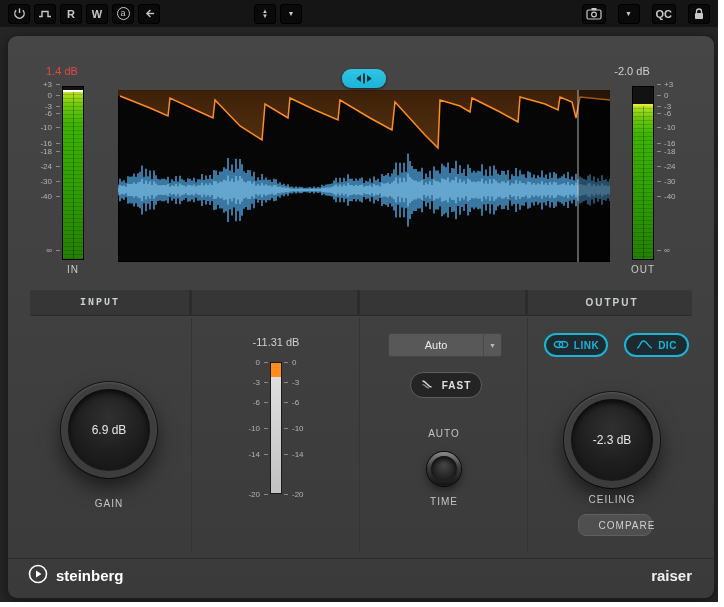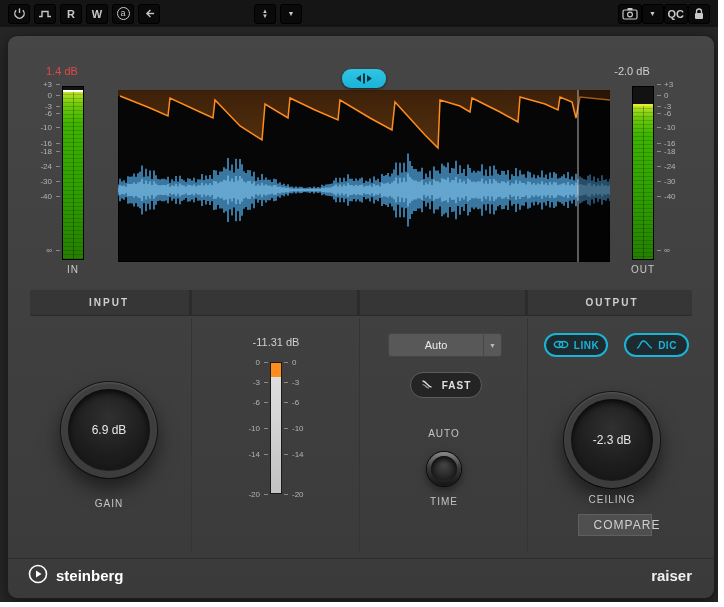--- a/index.html
+++ b/index.html
@@ -11,21 +11,21 @@
   .toolbar{ display:flex; align-items:center; height:27px; background:#151515; padding:0 8px; gap:4px; }
   .tbtn{ height:20px; min-width:22px; padding:0 3px; background:#0a0a0a; border:1px solid #000;
          border-radius:3px; display:flex; align-items:center; justify-content:center; gap:1px;
          color:#c8c8c8; font-size:11px; font-weight:700; cursor:default; }
   .tbtn svg{ display:block; }
   .a-circle{ width:13px; height:13px; border:1px solid #c8c8c8; border-radius:50%;
              font-size:9px; font-weight:400; line-height:11px; text-align:center; color:#c8c8c8; }
   .updown{ display:flex; flex-direction:column; line-height:5px; font-size:6px; color:#c8c8c8; }
   .dd-glyph{ font-size:7px; color:#c8c8c8; }
   .spacer{ width:86px; }
-  .tb-right{ margin-left:auto; display:flex; gap:0; }
+  .tb-right{ margin-left:auto; display:flex; gap:12px; }
 
   
   .win{ position:absolute; left:8px; top:36px; width:706px; height:562px;
         background:linear-gradient(180deg,#464646,#3a3a3a); border-radius:9px;
         box-shadow:0 0 0 1px #1d1d1d, 0 4px 14px rgba(0,0,0,.5); }
 
   .readout{ position:absolute; font-size:11px; text-align:center; color:#d0d0d0; }
   .readout.red{ color:var(--red); }
 
   .meter-well{ position:absolute; width:22px; background:#121212; box-shadow:inset 0 0 0 1px #000; }
@@ -87,22 +87,22 @@
         display:flex; align-items:center; justify-content:center; }
 
   .fast-btn{ position:absolute; background:#242424; border:1px solid #5d5d5d; border-radius:13px;
         color:#e0e0e0; font-size:10px; font-weight:700; letter-spacing:1px; display:flex;
         align-items:center; justify-content:center; gap:6px; cursor:pointer; }
 
   .pill-cyan{ position:absolute; height:24px; border:2px solid var(--accent); color:var(--accent);
         background:#1d2b30; border-radius:12px; display:flex; align-items:center; justify-content:center;
         gap:5px; font-size:10px; font-weight:700; letter-spacing:.5px; cursor:pointer; }
 
-  .compare-btn{ position:absolute; background:#4f4f4f; border:1px solid #5f5f5f; border-radius:0;
-        color:#cfcfcf; font-size:12px; letter-spacing:1px; display:flex; align-items:center;
+  .compare-btn{ position:absolute; background:#4f4f4f; border:1px solid #5f5f5f; border-radius:8px;
+        color:#cfcfcf; font-size:10px; letter-spacing:1px; display:flex; align-items:center;
         justify-content:center; cursor:pointer;padding-left:24px; }
 
   .footer-div{ position:absolute; left:0; right:0; top:522px; height:1px; background:#2d2d2d; }
   .brand{ position:absolute; left:20px; top:528px; display:flex; align-items:center; gap:8px;
         color:#ffffff; font-size:15px; font-weight:700; }
   .plugin-name{ position:absolute; right:22px; top:531px; color:#f0f0f0; font-size:15px; font-weight:700; }
 </style>
 </head>
 <body>
 
@@ -222,21 +222,21 @@
             <path d="M8 2 3.2 5.5 8 9z" fill="#053540"></path>
             <path d="M14 2l4.8 3.5L14 9z" fill="#053540"></path>
           </svg></span>
     </div>
 
     <div class="header-strip">
       <div class="header-div" style="left:159px;"></div>
       <div class="header-div" style="left:327px;"></div>
       <div class="header-div" style="left:495px;"></div>
     </div>
-    <div class="panel-title" style="left:21px;">INPUT</div>
+    <div class="panel-title" style="left:12px;font-family:Liberation Mono, monospace;">INPUT</div>
     <div class="panel-title" style="left:524px;">OUTPUT</div>
     <div class="vsep" style="left:183px;"></div>
     <div class="vsep" style="left:351px;"></div>
     <div class="vsep" style="left:519px;"></div>
 
     <div class="knob knob-big" style="left:53px; top:346px;">
       <div class="knob-face">
         <span class="knob-value">6.9 dB</span>
       </div>
     </div>

